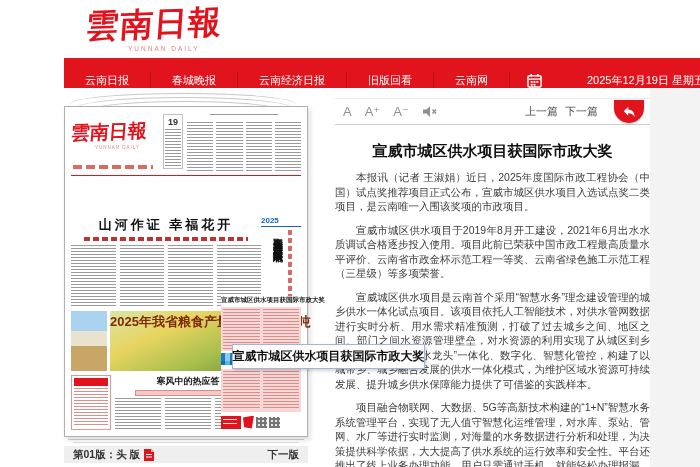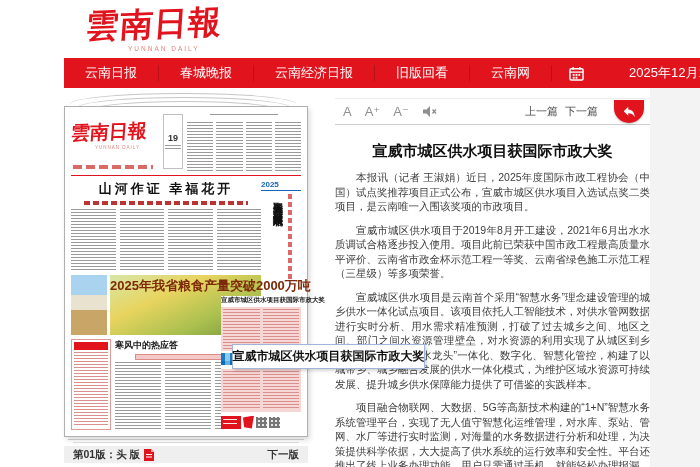--- a/index.html
+++ b/index.html
@@ -9,21 +9,21 @@
 
   
   .site-logo { position:absolute; left:86px; top:2px; width:150px; height:54px; }
   .logo-cn { font-family:"DejaVu Serif","Liberation Serif",serif; font-weight:bold;
     font-size:33px; color:#e1141e; letter-spacing:1px; transform:skewX(-6deg) rotate(-2deg);
     white-space:nowrap; }
   .logo-en { font-size:6.5px; color:#e1857f; letter-spacing:2px; margin:-2px 0 0 42px; }
 
   
   .nav { position:absolute; left:64px; top:58px; width:636px; height:30px;
-    background:#e1141e; display:flex; align-items:center; color:#fff; font-size:13px; }
+    background:#e1141e; display:flex; align-items:flex-end; color:#fff; font-size:11px; }
   .nav-item { padding:0 21px; height:16px; line-height:16px; border-right:1px solid rgba(0,0,0,0.18);
     cursor:pointer; white-space:nowrap; }
   .nav-item:last-of-type { border-right:none; }
   .nav-cal { padding:0 17px; height:16px; display:flex; align-items:center;
     border-right:none; }
   .nav-date { margin-left:28px; white-space:nowrap; }
 
   
   .bg-strip { position:absolute; left:650px; top:88px; width:50px; height:379px; background:#f3f3f3; }
 
@@ -40,50 +40,50 @@
   .tx { background-image:repeating-linear-gradient(to bottom,#9a9a9a 0 1px,transparent 1px 3px); }
   .tx-red { background-image:repeating-linear-gradient(to bottom,#d98f8c 0 1px,transparent 1px 3px); }
 
   .np-masthead { display:flex; height:60px; }
   .np-logo-wrap { width:92px; position:relative; }
   .np-logo { font-family:"DejaVu Serif","Liberation Serif",serif; font-weight:bold; font-size:19px;
     color:#e1141e; transform:skewX(-6deg) rotate(-2deg); white-space:nowrap; margin-top:6px; }
   .np-logo-en { font-size:4.5px; color:#e1857f; letter-spacing:1px; margin-left:24px; }
   .np-slogan { position:absolute; bottom:4px; left:2px; width:80px; height:4px;
     background-image:repeating-linear-gradient(90deg,#d96a66 0 9px,transparent 9px 13px); }
-  .np-datebox { width:20px; border:1px solid #c0c0c0; margin:1px 4px 4px 0; padding:18px 1px;
+  .np-datebox { width:20px; border:1px solid #c0c0c0; margin:1px 4px 4px 0; padding:2px 1px;
     display:flex; flex-direction:column; align-items:center; }
   .np-day { font-size:9px; font-weight:bold; color:#333; }
   .np-datebox .tx { width:100%; flex:1; margin-top:2px; }
   .np-headblock { flex:1; display:flex; flex-direction:column; }
   .np-kicker { height:3px; width:60%; margin:1px auto 2px; }
   .np-h2 { font-size:9.5px; font-weight:bold; color:#1a1a1a; text-align:center;
     white-space:nowrap; letter-spacing:1px; }
   .np-cols4 { flex:1; display:grid; grid-template-columns:repeat(4,1fr); gap:3px; margin-top:3px; }
   .np-redline { height:1px; background:#e1141e; margin:2px 0 4px; }
 
-  .np-main { flex:1; display:flex; min-height:0; }
+  .np-main { flex:1; display:flex; min-height:0;margin-top:36px; }
   .np-left { flex:1; display:flex; flex-direction:column; min-width:0; }
   .np-h1 { font-size:13px; font-weight:bold; color:#111; text-align:center;
     letter-spacing:3px; white-space:nowrap; }
   .np-sub { height:4px; width:86%; margin:3px auto 4px;
     background-image:repeating-linear-gradient(90deg,#b33 0 6px,transparent 6px 9px); }
   .np-body4 { height:62px; display:grid; grid-template-columns:repeat(4,1fr); gap:4px; }
   .np-photos { height:60px; display:flex; gap:3px; margin-top:4px; }
   .photo-a { width:36px; background:linear-gradient(to bottom,#a9d3ef 0 34%,#e9e2cf 34% 58%,#c8a668 58%); }
   .photo-b { flex:1; position:relative;
     background:linear-gradient(155deg,#d7e6a7 0,#e8d45f 35%,#a8bf4e 70%,#74923c 100%); }
   .photo-head { position:absolute; top:2px; left:0; right:0; 
     font-size:13px; font-weight:bold; color:#7c2a08; white-space:nowrap; }
   .np-bottom { flex:1; display:flex; gap:4px; margin-top:4px; min-height:0; }
   .np-redbox { width:40px; border:1px solid #e09a96; padding:2px; display:flex; flex-direction:column; }
   .np-redbox-head { height:8px; background:#e1141e; margin-bottom:2px; }
   .np-redbox .tx-red { flex:1; }
   .np-mid { flex:1; display:flex; flex-direction:column; min-width:0; }
-  .np-h3 { font-size:9px; font-weight:bold; color:#1a1a1a; white-space:nowrap; }
+  .np-h3 { font-size:9px; font-weight:bold; color:#1a1a1a; text-align:center; white-space:nowrap; }
   .np-minibar { height:6px; width:72%; margin:2px auto; background:#f3c9c7; border:1px solid #dd8b86; }
   .np-mid-cols { flex:1; display:grid; grid-template-columns:repeat(3,1fr); gap:4px; }
 
   .np-right { width:40px; display:flex; flex-direction:column; }
   .np-banner { font-size:8px; font-weight:bold; color:#1565c0; border-bottom:1px solid #1565c0;
     padding-bottom:1px; white-space:nowrap; }
   .np-vhead-row { display:flex; justify-content:center; gap:3px; height:100px; margin-top:3px; }
   .np-vhead { writing-mode:vertical-rl; font-size:10px; font-weight:bold; color:#111; letter-spacing:1px; }
   .np-vthin { width:4px; height:86px; background-image:repeating-linear-gradient(to bottom,#d96a66 0 5px,transparent 5px 8px); }
   .np-right .fill { flex:1; margin-top:4px; }

